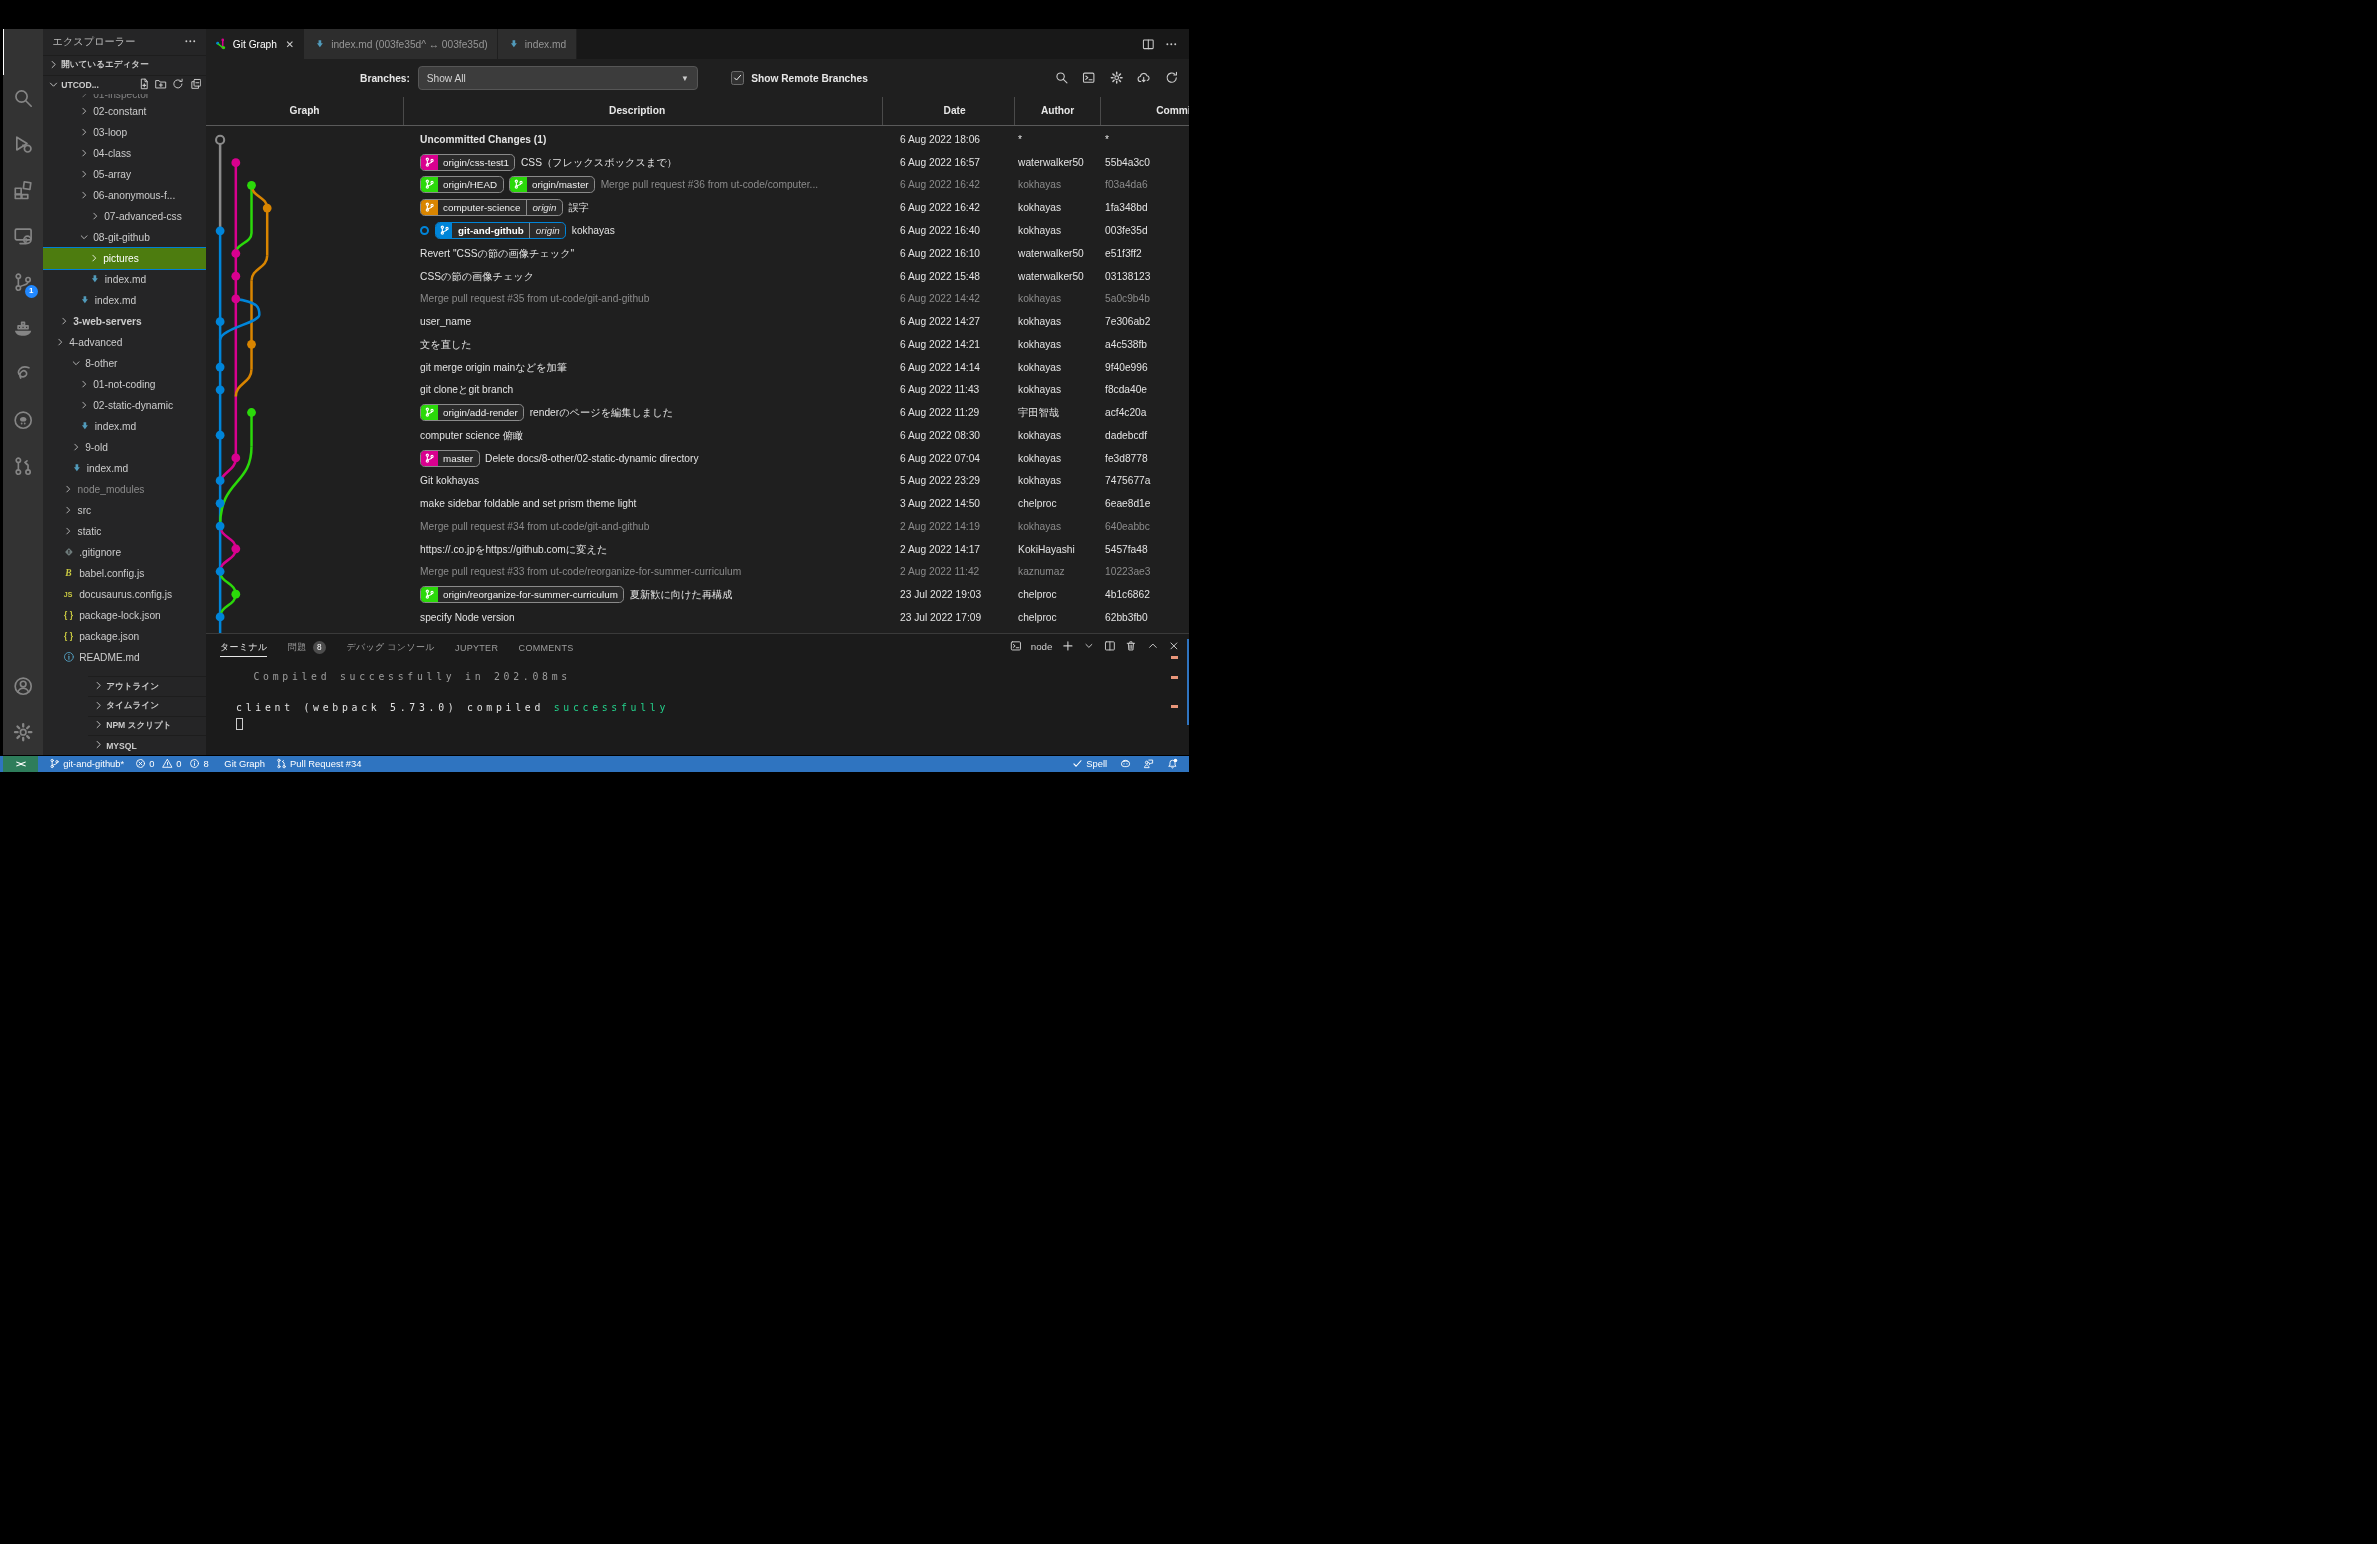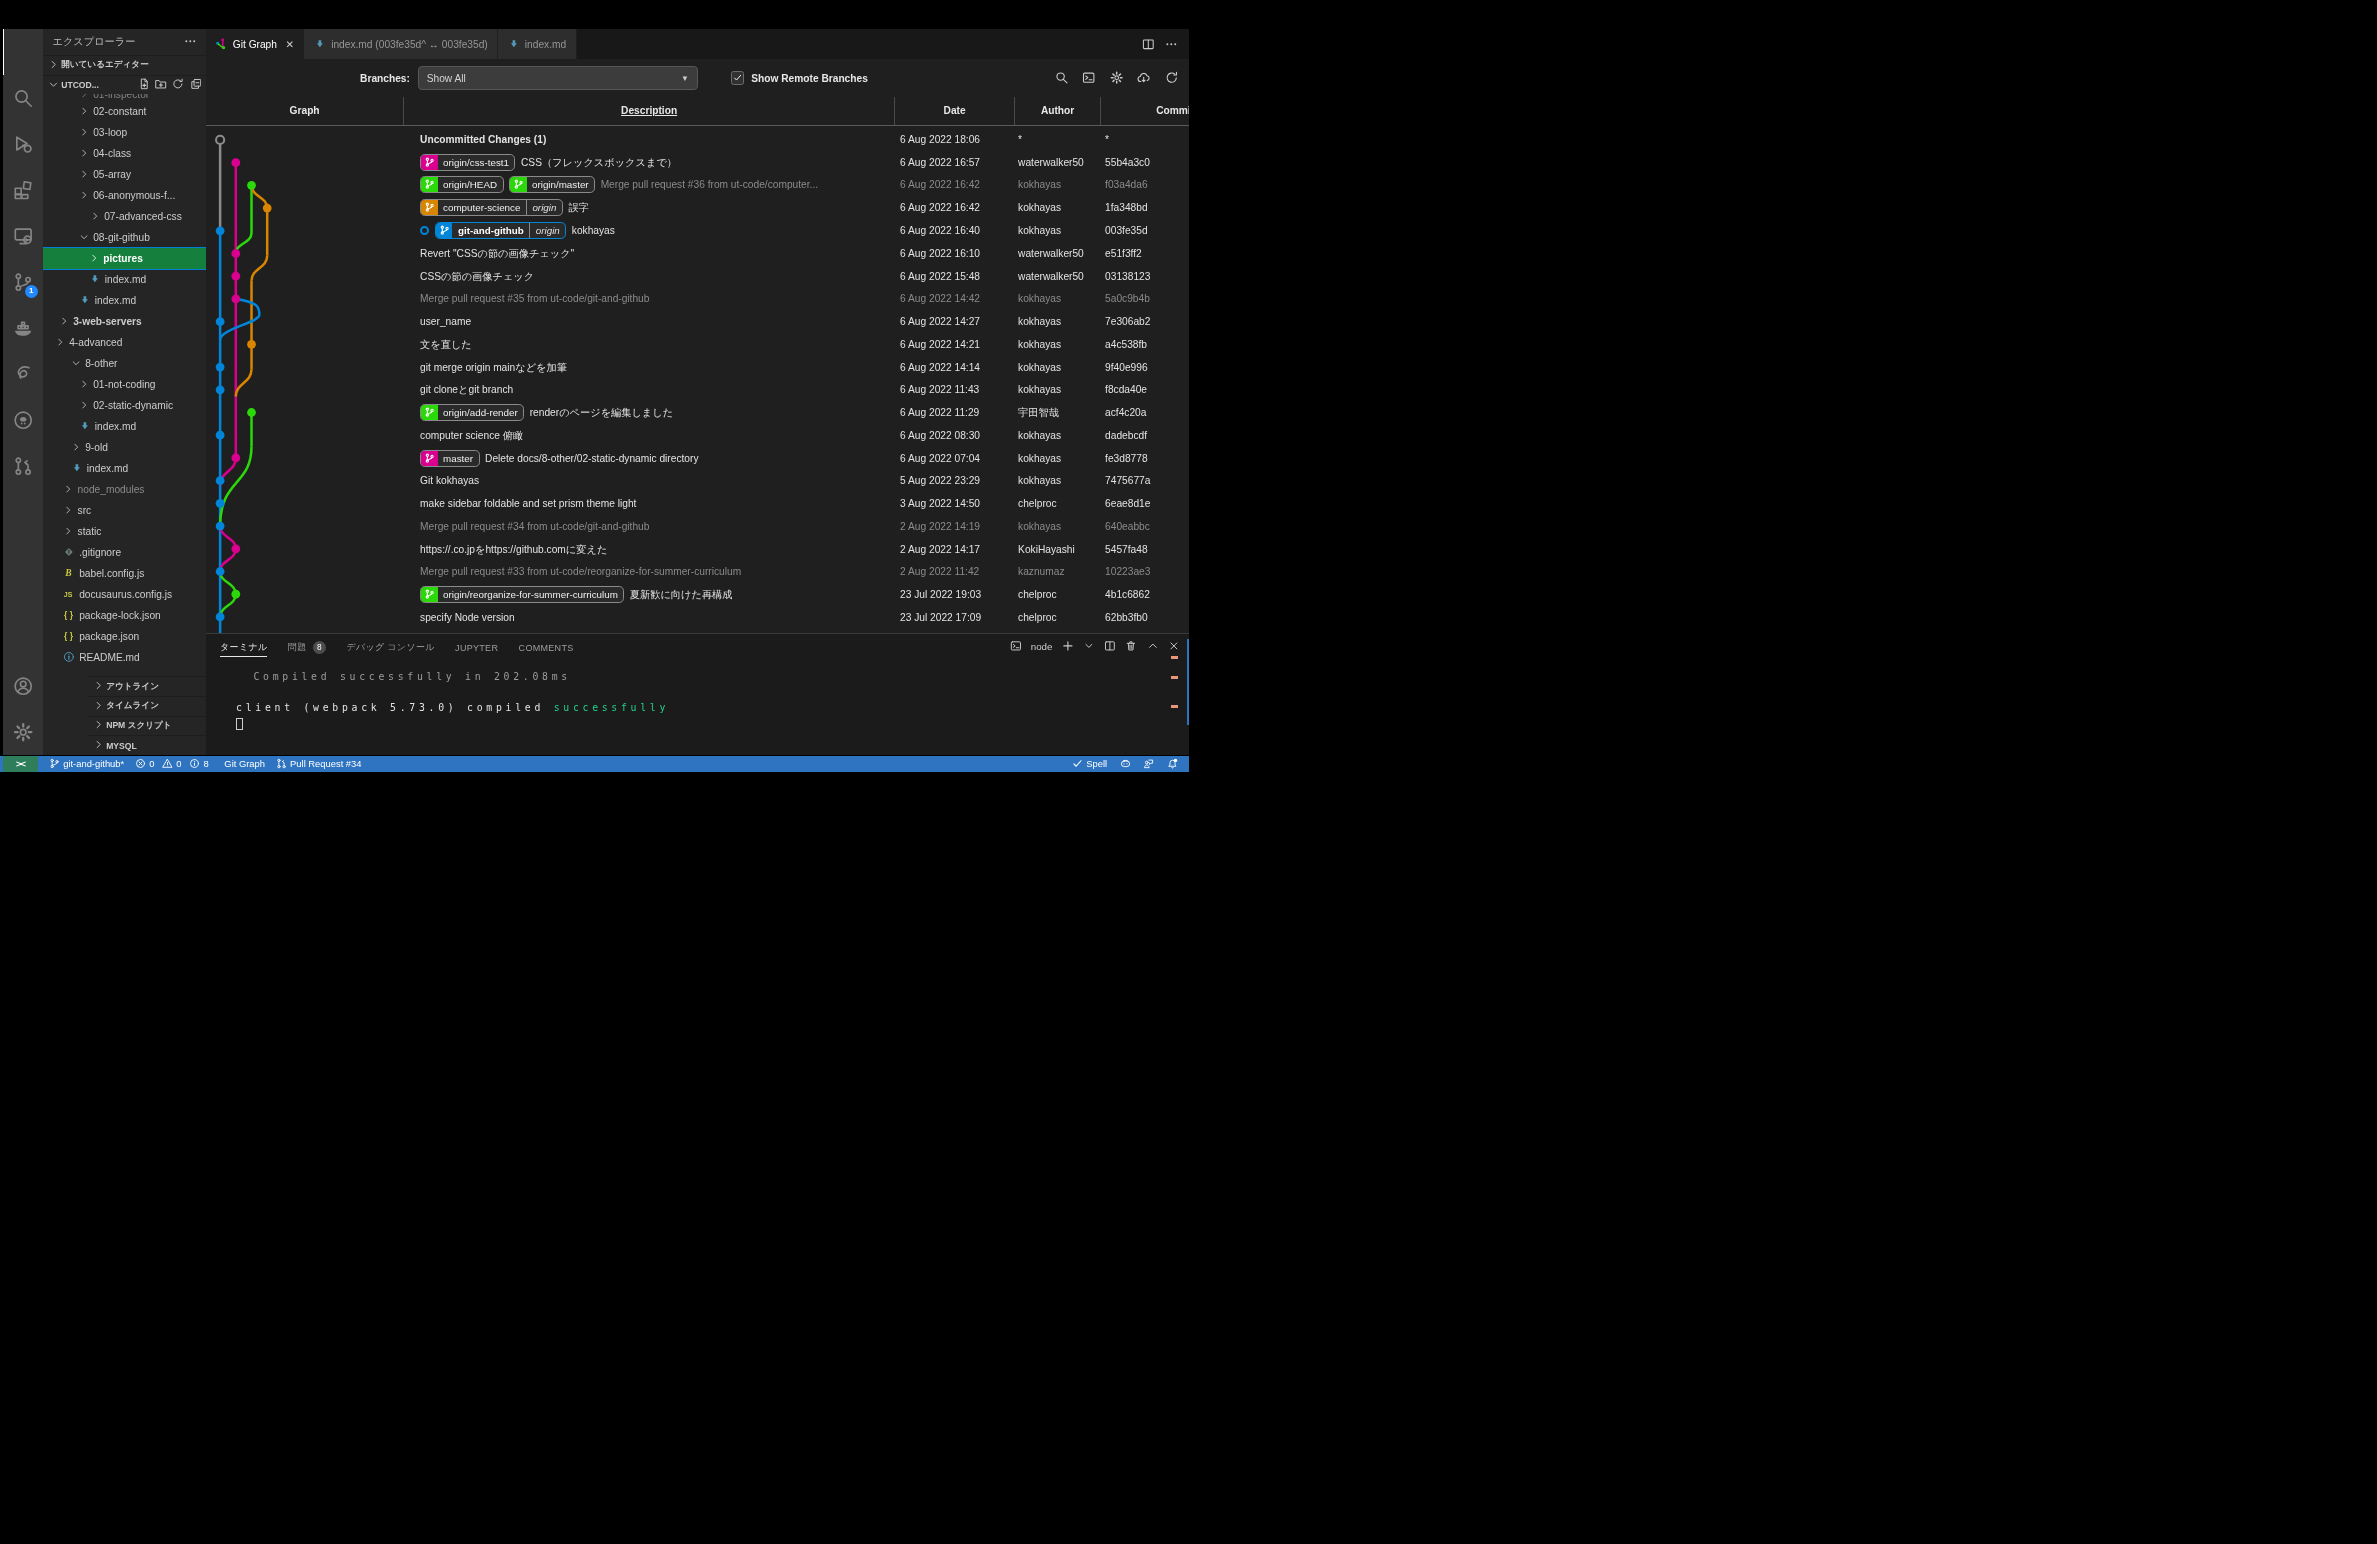--- a/index.html
+++ b/index.html
@@ -26,21 +26,21 @@
                   color:#cccccc; border-top:0.8px solid #1d1d1d; flex:none; background:#252526; cursor:pointer; }
   .section-head svg { width:11px; height:11px; flex:none; }
   .proj-head { position:relative; z-index:3; }
   .proj-head .acts { margin-left:auto; display:flex; gap:5.5px; }
   .proj-head .acts svg { width:11.8px; height:11.8px; }
   .tree { flex:1; overflow:hidden; position:relative; margin-top:-7px; z-index:1; }
   .trow { height:21px; display:flex; align-items:center; gap:3.9px; cursor:pointer; white-space:nowrap; }
   .trow svg { flex:none; }
   .trow .chev { width:10.2px; height:10.2px; }
   .trow .ficon { width:11.8px; height:11.8px; }
-  .trow.sel { background:#15803d; outline:0.8px solid #007fd4; outline-offset:-0.8px; color:#ffffff;font-weight:bold; }
+  .trow.sel { background:#4d7c0f; outline:0.8px solid #007fd4; outline-offset:-0.8px; color:#ffffff; }
   .trow.dim { color:#8a8a8a; }
   .sb-bottom { flex:none;padding-left:45px; }
 
   
   .editor { flex:1; background:#1f1f1f; display:flex; flex-direction:column; position:relative; }
   .tabbar { height:30px; background:#181818; display:flex; align-items:stretch; flex:none; }
   .tab { display:flex; align-items:center; gap:5.5px; padding:0 9.4px; background:#2d2d2d; color:#969696; border-right:0.8px solid #1f1f1f; cursor:pointer; }
   .tab.active { background:#1f1f1f; color:#ffffff; }
   .tab svg { width:11.8px; height:11.8px; }
   .tab .closex { font-size:10.2px; margin-left:3.1px; color:#cccccc; }
@@ -540,21 +540,21 @@
               <svg viewBox="0 0 16 16" fill="none" stroke="#cccccc" stroke-width="1.3" stroke-linecap="round" stroke-linejoin="round">
                 <path d="M13.5 8a5.5 5.5 0 1 1-1.8-4.1"></path>
                 <path d="M13.7 1.6v3.1h-3.1"></path>
               </svg>
             </span>
           </div>
       </div>
 
       <div class="gg-header" id="gg-header">
           <div class="hcell" style="left: 0px; width: 198px;">Graph</div>
-          <div class="hcell" style="left: 198px; width: 491px; text-decoration: underline;">Description</div>
+          <div class="hcell" style="left: 186px; width: 491px;">Description</div>
           <div class="hcell" style="left: 689px; width: 120px;">Date</div>
           <div class="hcell" style="left: 809px; width: 86px;">Author</div>
           <div class="hcell" style="left: 925px; width: 88px; text-align: center;">Commit</div>
         </div>
       <div class="gg-body" id="gg-body">
         <svg id="graphsvg" width="204" height="519" viewBox="0 0 260 660">
             <line x1="18" y1="17" x2="18" y2="132.8" stroke="#8b8b8b" stroke-width="3.2"></line>
             <line x1="18" y1="132.8" x2="18" y2="668.375" stroke="#0085d9" stroke-width="3.2"></line>
             <line x1="38" y1="45.95" x2="38" y2="422.3" stroke="#d9008f" stroke-width="3.2"></line>
             <path d="M38 422.3 C 38 439.66999999999996, 18 439.66999999999996, 18 457.03999999999996" stroke="#d9008f" stroke-width="3.2" fill="none"></path>

